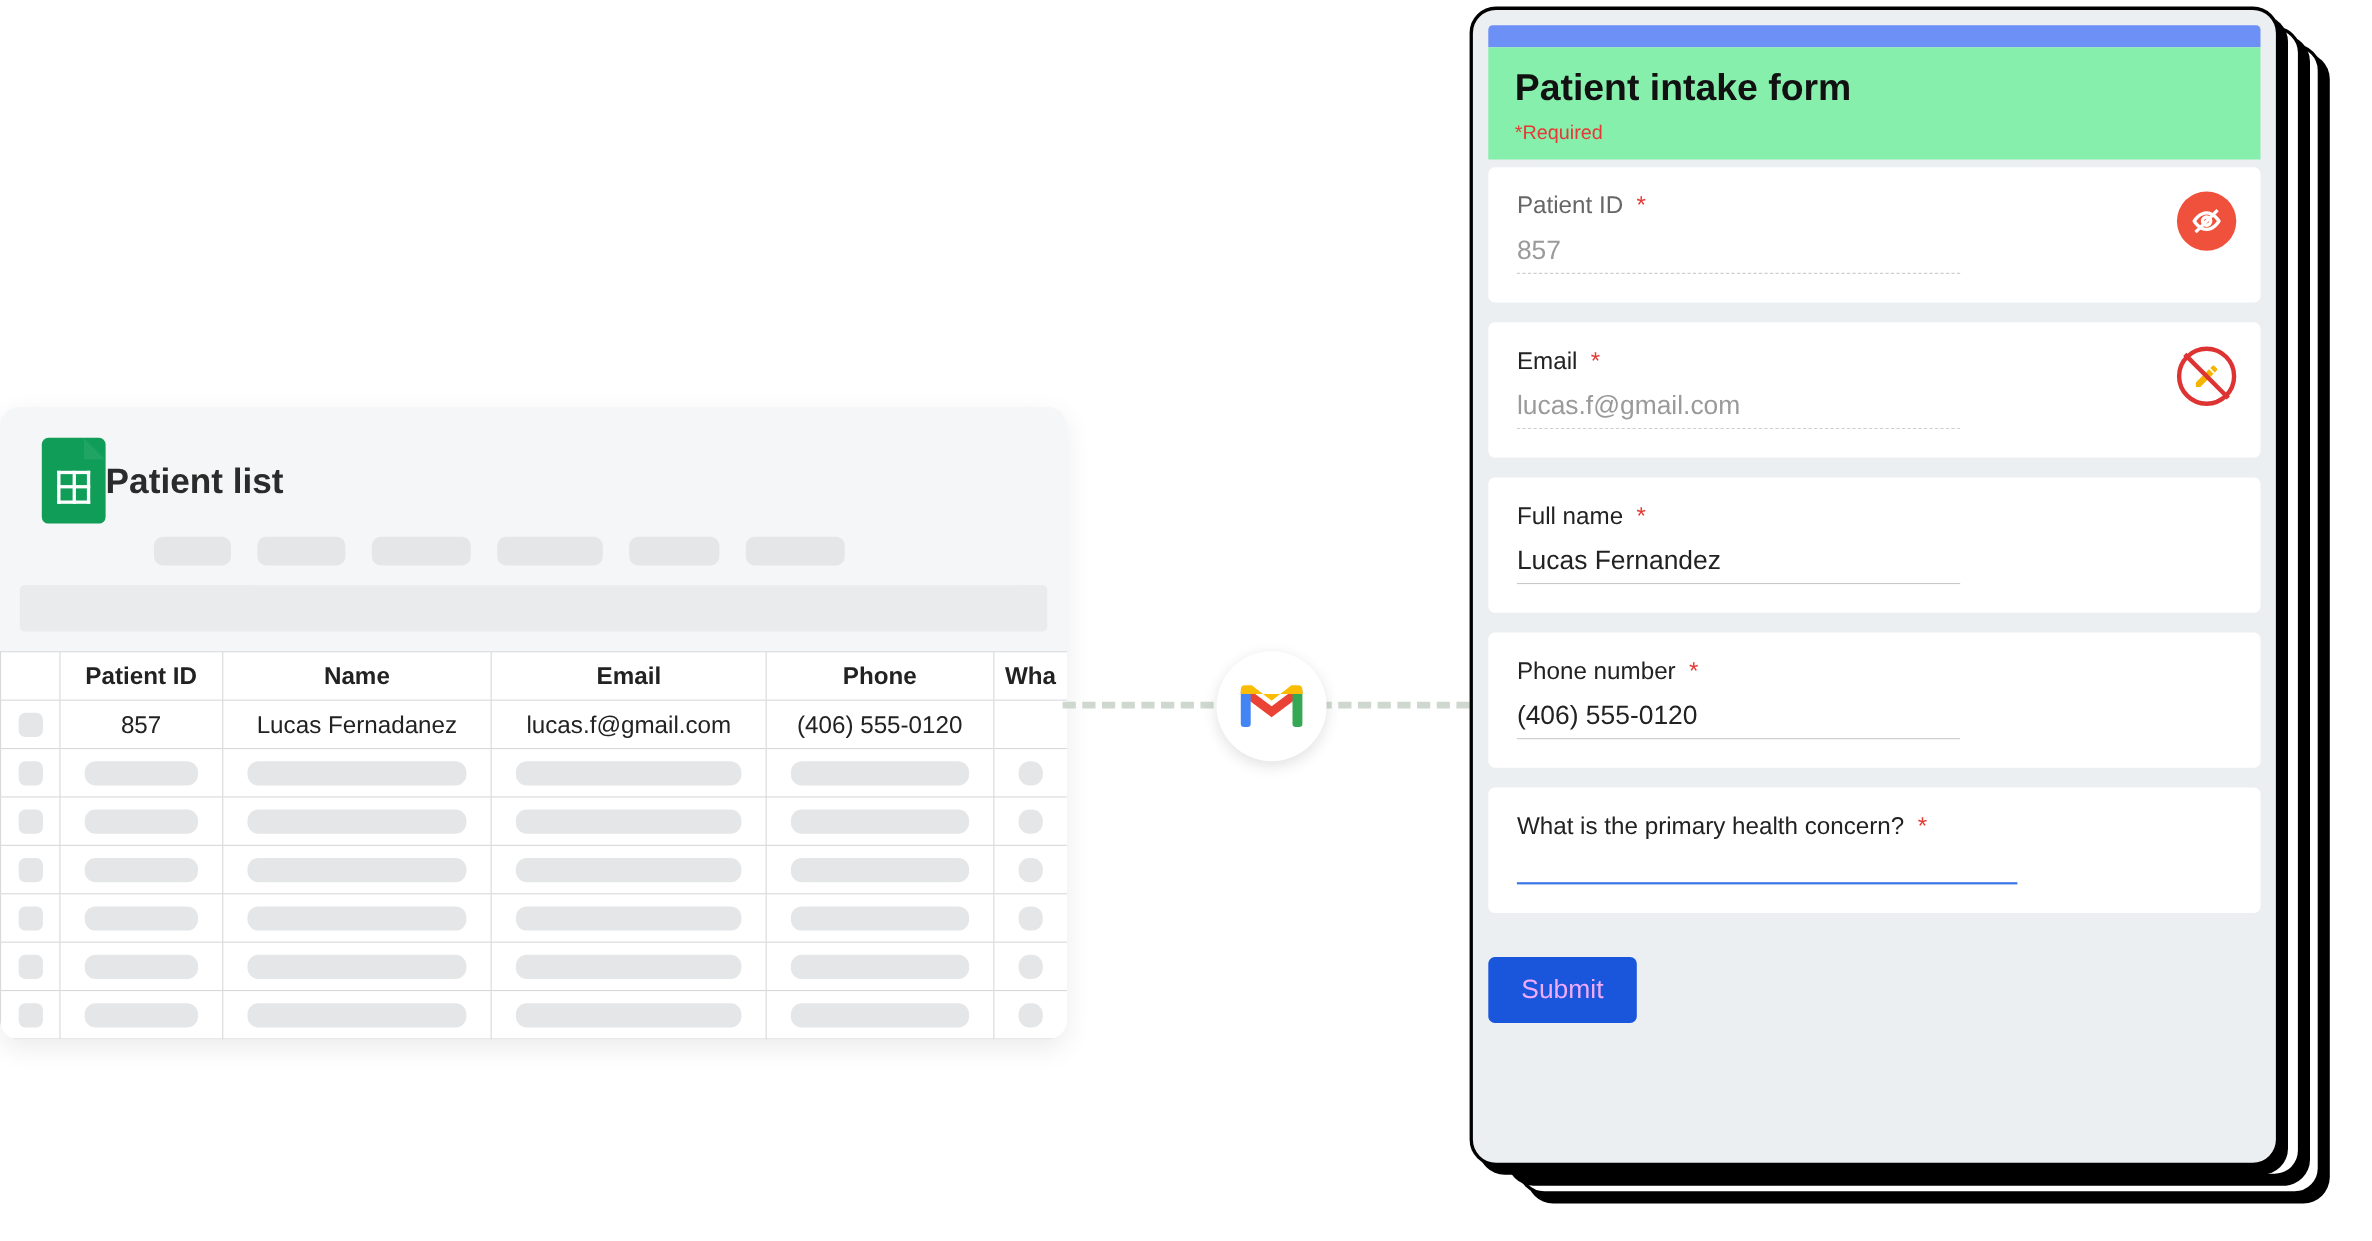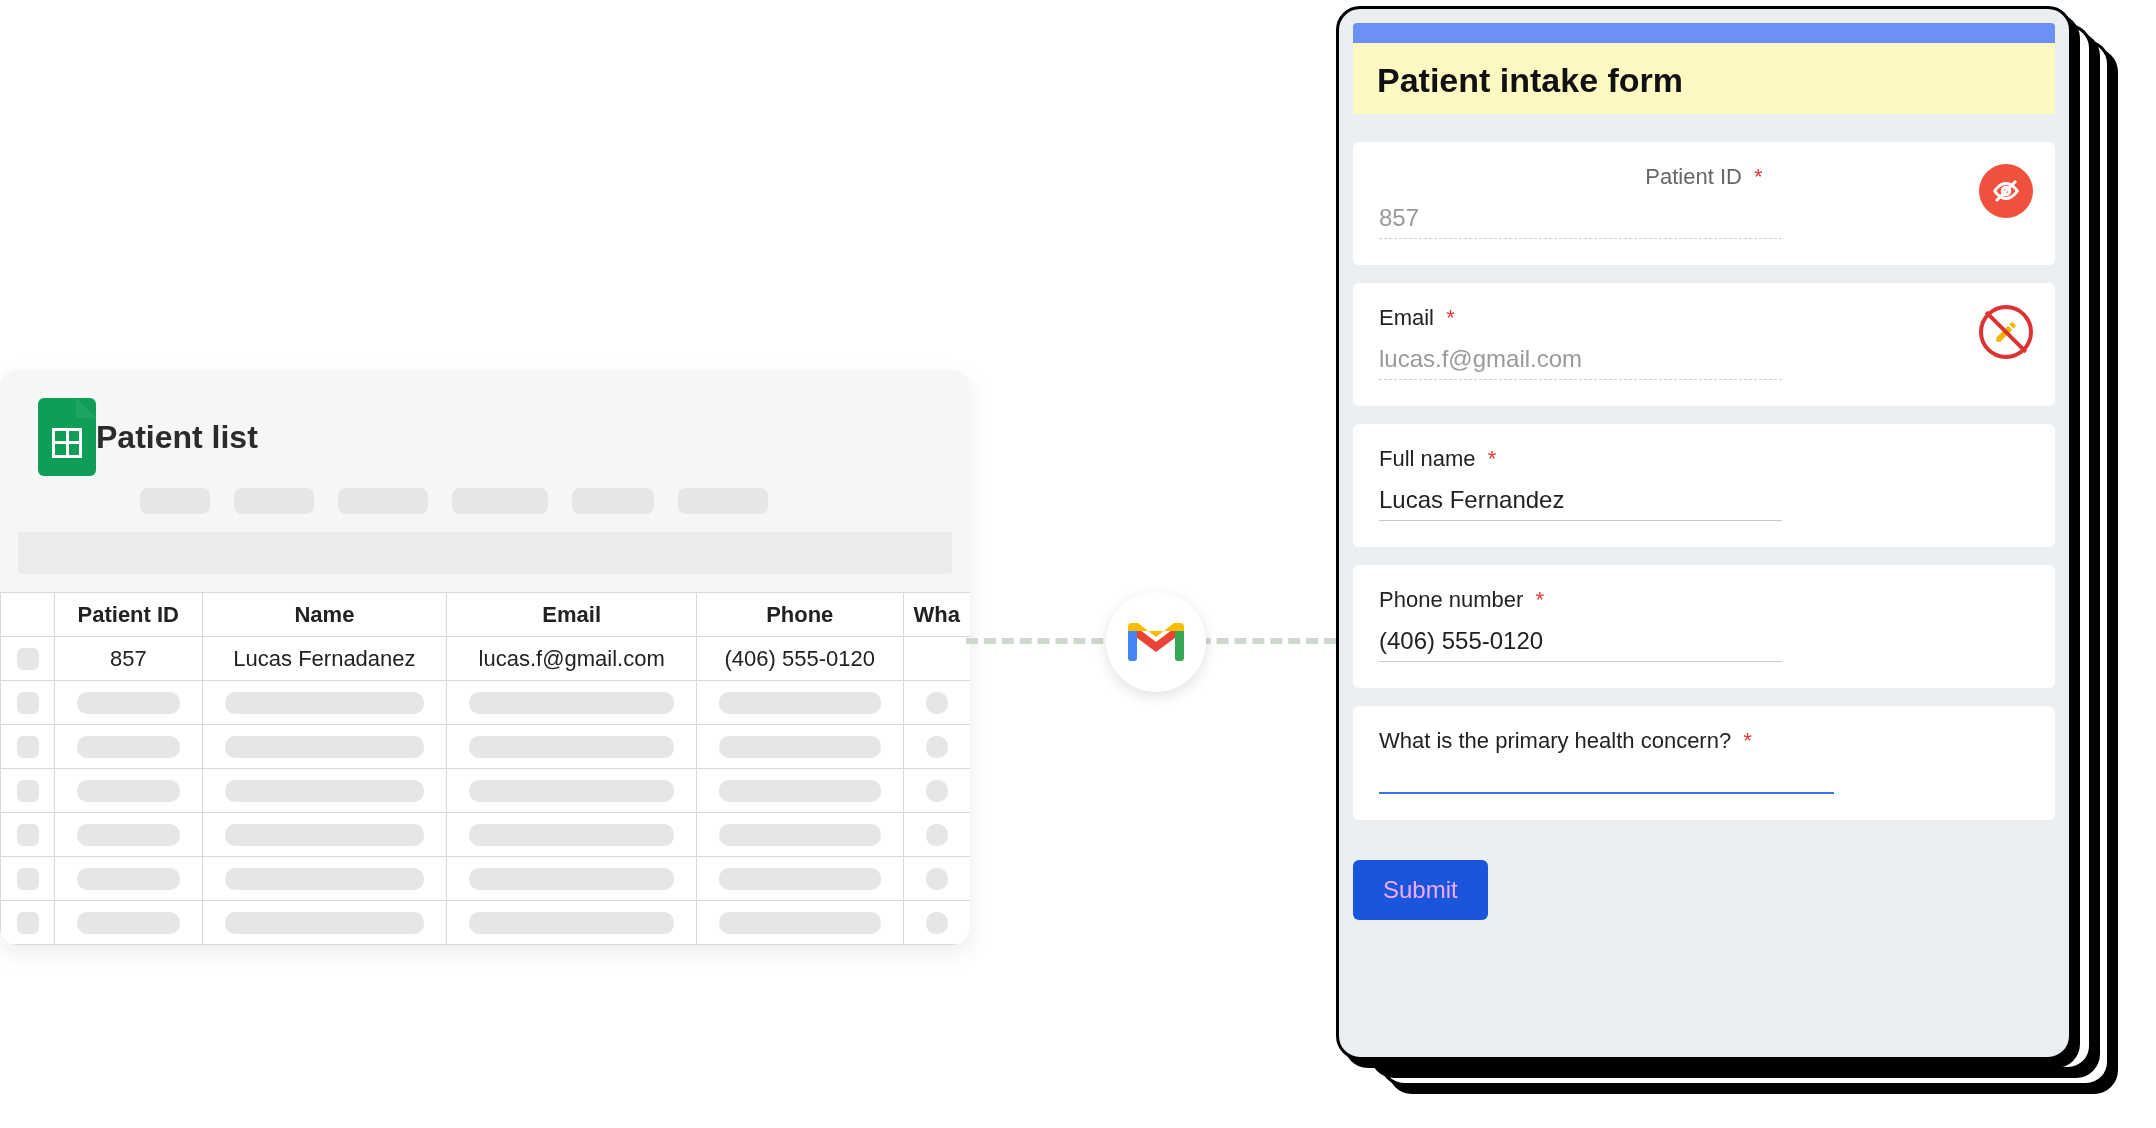--- a/index.html
+++ b/index.html
@@ -75,26 +75,26 @@
 .stack-back2, .stack-back1, .form-card {
   position: absolute;
   border-radius: 24px;
   border: 3px solid #000;
   box-shadow: 8px 8px 0 #000;
 }
 .stack-back2 { left: 1380px; top: 40px; width: 730px; height: 1046px; background: #fff; }
 .stack-back1 { left: 1362px; top: 24px; width: 730px; height: 1046px; background: #fff; }
 .form-card   { left: 1336px; top: 6px;  width: 736px; height: 1054px; background: #eceff1; overflow: hidden; }
 .form-topbar { height: 20px; background: #6d90f6; margin: 14px 14px 0 14px; border-radius: 4px 4px 0 0; }
-.form-head { background: #fef9c3; margin: 0 14px 28px 14px; padding: 18px 24px 14px 24px; }
+.form-head { background: #86efac; margin: 0 14px 7px 14px; padding: 18px 24px 14px 24px; }
 .form-title { font-size: 34px; font-weight: 700; color: #111; }
 .required-note { color: #e53935; font-size: 18px; margin-top: 10px; }
 
 .qcard { background: #fff; margin: 0 14px 18px 14px; border-radius: 6px; padding: 22px 26px 26px 26px; position: relative; }
-.qlabel { font-size: 22px; color: #666; text-align: center; }
+.qlabel { font-size: 22px; color: #666; }
 .qlabel .req, .ql2 .req { color: #e53935; margin-left: 6px; }
 .ql2 { font-size: 22px; color: #222; font-weight: 400; }
 .answer { font-size: 24px; color: #222; margin-top: 14px; border-bottom: 1px solid #c7c9cb; padding-bottom: 6px; width: 62%; }
 .answer.muted { color: #9a9a9a; border-bottom: 1px dashed #cfcfcf; }
 .answer.focus { border-bottom: 2px solid #3b73e8; width: 70%; }
 .answer.empty { height: 26px; }
 
 .badge { position: absolute; right: 22px; top: 22px; width: 54px; height: 54px; border-radius: 50%; display:flex; align-items:center; justify-content:center; }
 .badge.eye { background: #f0513c; color:#fff; }
 .badge.pen { background: #fff; border:4px solid #d33; }
@@ -279,20 +279,21 @@
     <path d="M2 12 L2 8 Q2 4 6 4 L12 4 L30 18 L48 4 L54 4 Q58 4 58 8 L58 12" fill="#fbbc04"></path>
   </svg>
 </div>
 
 <div class="stack-back2"></div>
 <div class="stack-back1"></div>
 <div class="form-card">
   <div class="form-topbar"></div>
   <div class="form-head">
     <div class="form-title">Patient intake form</div>
+    <div class="required-note">*Required</div>
   </div>
 
   <div class="qcard">
     <div class="qlabel"><span>Patient ID</span> <span class="req">*</span></div>
     <div class="answer muted">857</div>
     <div class="badge eye">
       <svg width="30" height="30" viewBox="0 0 24 24" fill="none" stroke="#fff" stroke-width="2.4">
           <path d="M3 12s3.5-6 9-6 9 6 9 6-3.5 6-9 6-9-6-9-6z"></path>
           <circle cx="12" cy="12" r="3"></circle>
           <line x1="4" y1="20" x2="20" y2="4"></line>

